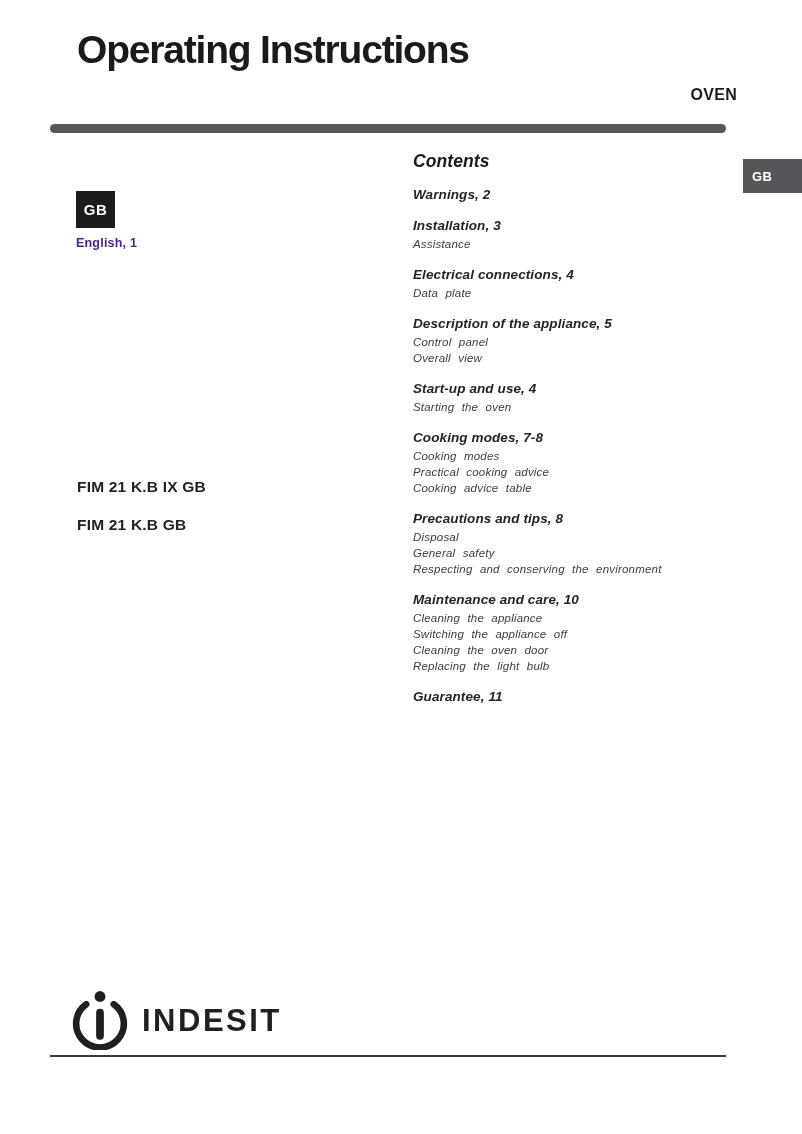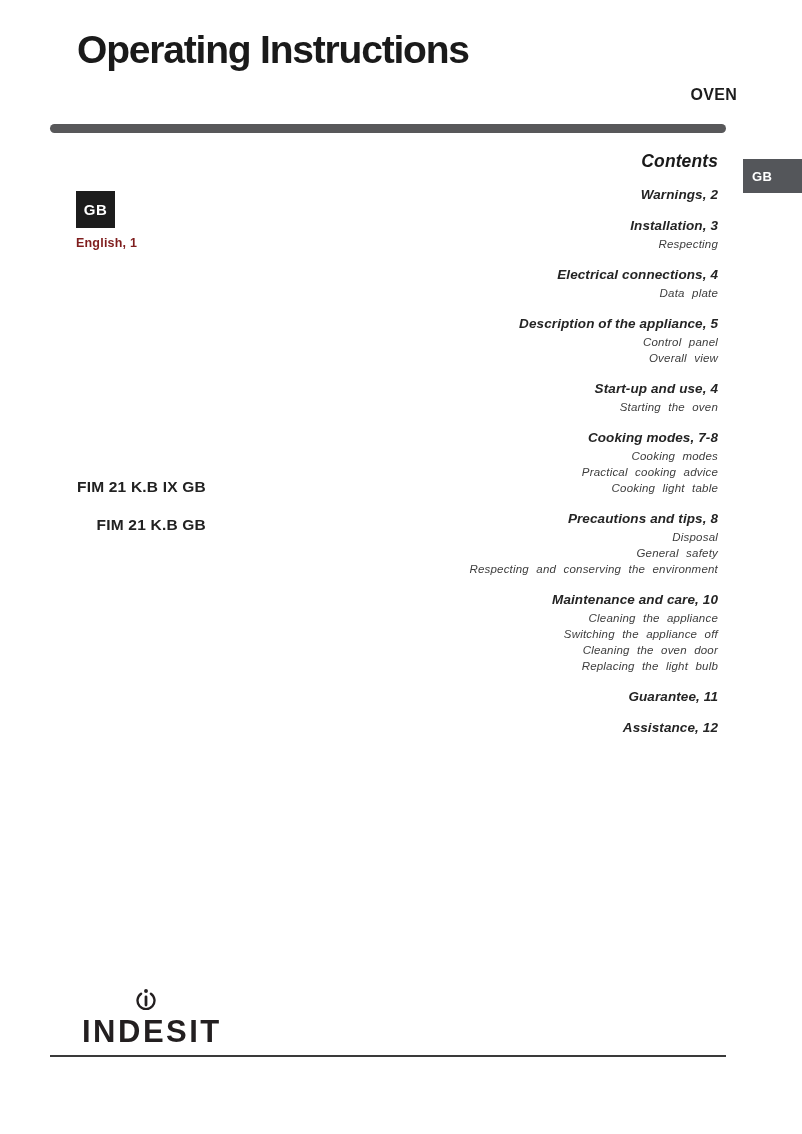--- a/index.html
+++ b/index.html
@@ -4,21 +4,20 @@
 <style>
   html,body{margin:0;padding:0;background:#e8e8e8;}
   .page{
     position:relative;
     width:802px;height:1134px;
     background:#ffffff;
     font-family:"Liberation Sans", sans-serif;
     color:#1d1d1d;
     overflow:hidden;
     margin:0 auto;
-    text-align:right;
   }
   .doc-title{
     position:absolute;left:77px;top:28px;
     font-size:39px;font-weight:bold;letter-spacing:-1.2px;
     color:#1a1a1a;white-space:nowrap;
   }
   .oven-label{
     position:absolute;right:65px;top:86px;
     font-size:16px;font-weight:bold;color:#1d1d1d;letter-spacing:0.3px;
   }
@@ -32,21 +31,21 @@
     display:flex;align-items:center;
     padding-left:9px;box-sizing:border-box;letter-spacing:0.5px;
   }
   .gb-badge{
     position:absolute;left:76px;top:191px;width:39px;height:37px;
     color:#ffffff;font-size:15px;font-weight:bold;
     display:flex;align-items:center;justify-content:center;letter-spacing:0.5px;
   }
   .english-label{
     position:absolute;left:76px;top:236px;
-    font-size:12.5px;font-weight:bold;color:#7f1d1d;letter-spacing:0.2px;
+    font-size:12.5px;font-weight:bold;color:#4c1d95;letter-spacing:0.2px;
   }
   .models{position:absolute;left:77px;top:461px;}
   .model-line{
     font-size:15.5px;font-weight:bold;color:#222222;
     line-height:25px;letter-spacing:0.2px;white-space:nowrap;margin-top:13px;
   }
   .contents{position:absolute;left:413px;top:150px;width:305px;font-style:italic;}
   .contents-heading{
     font-size:17.5px;font-weight:bold;color:#1a1a1a;
     line-height:22px;margin-bottom:14px;letter-spacing:0.1px;
@@ -55,21 +54,21 @@
   .toc-title{
     font-size:13.5px;font-weight:bold;color:#242424;
     line-height:17px;margin-bottom:2px;letter-spacing:0.1px;white-space:nowrap;
   }
   .toc-item{
     font-size:11.5px;color:#3d3d3d;line-height:16px;
     word-spacing:4px;letter-spacing:0.2px;white-space:nowrap;
   }
   .brand{
     position:absolute;left:70px;top:988px;height:62px;
-    display:flex;align-items:center;flex-direction:column;
+    display:flex;align-items:center;
   }
   .brand-mark{width:60px;height:62px;display:block;}
   .brand-word{
     font-size:31px;font-weight:bold;color:#231f20;
     letter-spacing:2.5px;margin-left:12px;margin-top:4px;
   }
   .rule-bottom{
     position:absolute;left:50px;top:1055px;width:676px;height:2px;
     background:#3a3a3a;
   }
@@ -101,59 +100,56 @@
   </div>
 
   <div class="contents">
     <div class="contents-heading">Contents</div>
     <div>
         <div class="toc-section">
           <div class="toc-title">Warnings, 2</div>
         </div>
         <div class="toc-section">
           <div class="toc-title">Installation, 3</div>
-          <div class="toc-item">Respecting</div>
+          <div class="toc-item">Assistance</div>
         </div>
         <div class="toc-section">
           <div class="toc-title">Electrical connections, 4</div>
           <div class="toc-item">Data plate</div>
         </div>
         <div class="toc-section">
           <div class="toc-title">Description of the appliance, 5</div>
           <div class="toc-item">Control panel</div>
           <div class="toc-item">Overall view</div>
         </div>
         <div class="toc-section">
           <div class="toc-title">Start-up and use, 4</div>
           <div class="toc-item">Starting the oven</div>
         </div>
         <div class="toc-section">
           <div class="toc-title">Cooking modes, 7-8</div>
           <div class="toc-item">Cooking modes</div>
           <div class="toc-item">Practical cooking advice</div>
-          <div class="toc-item">Cooking light table</div>
+          <div class="toc-item">Cooking advice table</div>
         </div>
         <div class="toc-section">
           <div class="toc-title">Precautions and tips, 8</div>
           <div class="toc-item">Disposal</div>
           <div class="toc-item">General safety</div>
           <div class="toc-item">Respecting and conserving the environment</div>
         </div>
         <div class="toc-section">
           <div class="toc-title">Maintenance and care, 10</div>
           <div class="toc-item">Cleaning the appliance</div>
           <div class="toc-item">Switching the appliance off</div>
           <div class="toc-item">Cleaning the oven door</div>
           <div class="toc-item">Replacing the light bulb</div>
         </div>
         <div class="toc-section">
           <div class="toc-title">Guarantee, 11</div>
-        </div>
-        <div class="toc-section">
-          <div class="toc-title">Assistance, 12</div>
         </div>
       </div>
   </div>
 
   <div class="brand">
     <svg class="brand-mark" viewBox="0 0 68 70" xmlns="http://www.w3.org/2000/svg">
       <path d="M 18.4 18.2 A 27 27 0 1 0 49.6 18.2" fill="none" stroke="#231f20" stroke-width="7.5" stroke-linecap="round"></path>
       <circle cx="34" cy="9.5" r="6.2" fill="#231f20"></circle>
       <rect x="29.6" y="23.5" width="8.8" height="35" rx="4.4" fill="#231f20"></rect>
     </svg>

